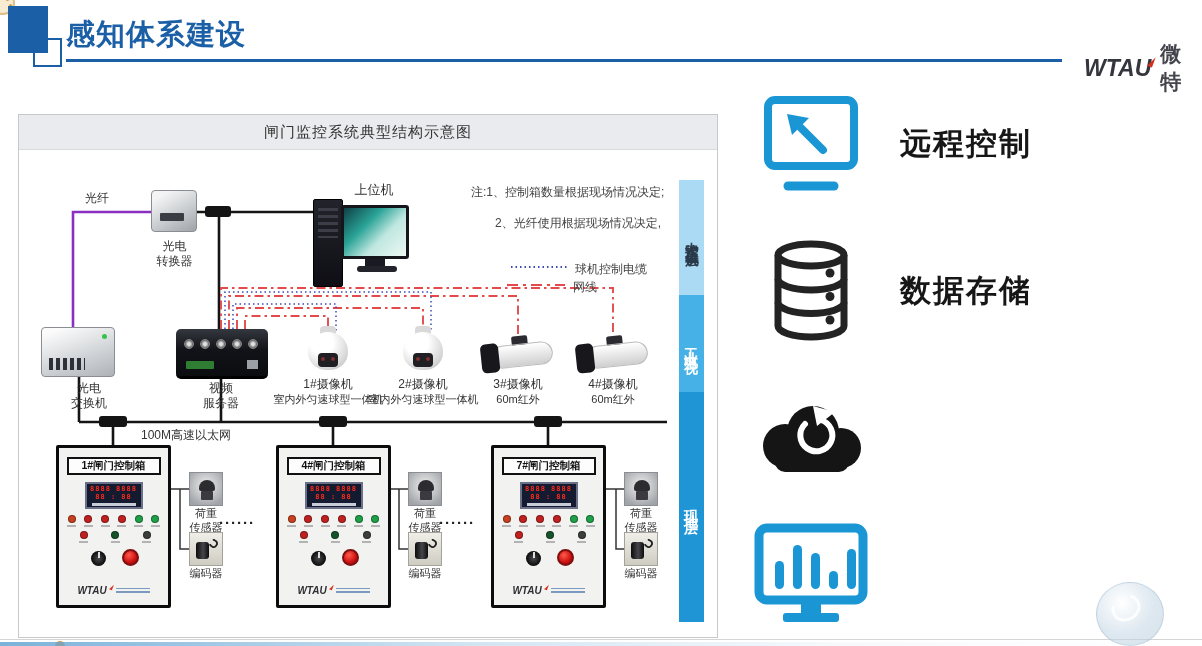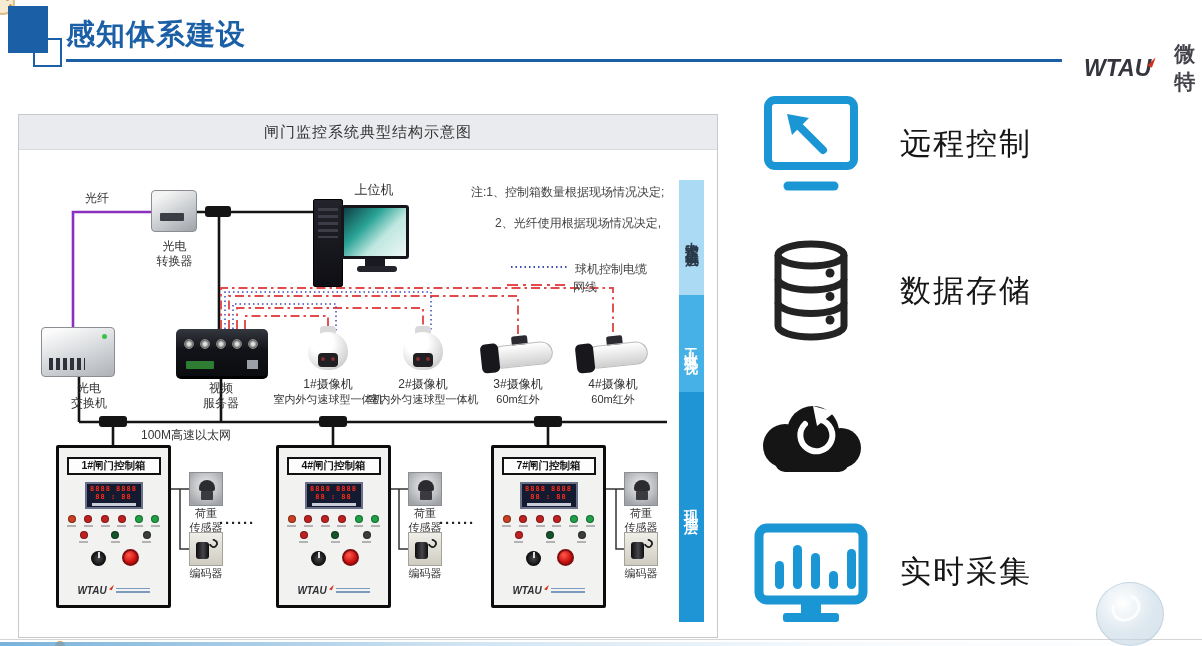--- a/index.html
+++ b/index.html
@@ -11,21 +11,21 @@
     background:#f7ecd2; border:2px solid #ddc089; }
   .corner-marker i { position:absolute; width:3px; height:3px; border-radius:50%; background:#c99b4a; }
   .sq-solid   { position:absolute; left:8px;  top:6px;  width:40px; height:47px; background:#1b5fa6; z-index:2; }
   .sq-outline { position:absolute; left:33px; top:38px; width:29px; height:29px; background:#fff; border:2px solid #1b5fa6; z-index:1; }
   .page-title { position:absolute; left:66px; top:15px; font-size:29px; font-weight:bold; color:#1b5fa6; letter-spacing:1px; }
   .title-rule { position:absolute; left:66px; top:59px; width:996px; height:3px; background:#1b5fa6; }
   .logo { position:absolute; left:1084px; top:40px; display:flex; align-items:center; }
   .logo-brand { font-size:23px; font-weight:800; font-style:italic; color:#35353d; letter-spacing:0px; }
   .logo-accent { width:0; height:0; border-left:5px solid transparent; border-bottom:11px solid #d4301e;
     transform:rotate(20deg); margin:-14px 2px 0 -2px; }
-  .logo-cn { font-size:21px; font-weight:bold; color:#44444c; margin-left:18px; }
+  .logo-cn { font-size:21px; font-weight:bold; color:#44444c; margin-left:4px; }
   .subtitle { position:absolute; left:44px; top:80px; font-size:24px; font-weight:bold; color:#189ad8; letter-spacing:1px; }
 
   
   .panel { position:absolute; left:18px; top:114px; width:700px; height:524px; background:#fff; border:1px solid #c6cacd; }
   .panel-title { position:absolute; left:0; top:0; width:100%; height:35px; background:#e9ebee; border-bottom:1px solid #d8dbde;
     font-size:15px; color:#333; display:flex; align-items:center; justify-content:center; letter-spacing:1px; }
   .wires { position:absolute; left:0; top:0; width:700px; height:524px; pointer-events:none; }
   .dlabel { position:absolute; font-size:12px; color:#333; text-align:center; white-space:pre-line; line-height:1.25; }
   .note { position:absolute; font-size:12px; color:#444; }
 
@@ -103,21 +103,21 @@
   .cbox-logo { position:absolute; bottom:9px; left:0; width:100%; display:flex; align-items:center; justify-content:center; gap:3px; }
   .cl-brand { font-style:italic; font-weight:800; font-size:10px; color:#2e2e34; }
   .cl-accent { width:0; height:0; border-left:3px solid transparent; border-bottom:6px solid #d4301e; transform:rotate(20deg); margin-top:-7px; }
   .cl-bar { width:34px; height:5px; background:repeating-linear-gradient(180deg,#7a9ac0 0 1.5px, transparent 1.5px 3.5px); }
 
   
   .layerbar { position:absolute; left:660px; width:25px; display:flex; align-items:center; justify-content:center; }
   .layerbar span { writing-mode:vertical-rl; text-orientation:upright; font-weight:600; }
 
   
-  .feature { position:absolute; display:flex; align-items:center; }
+  .feature { position:absolute; display:flex; align-items:center;font-weight:bold; }
   .f-icon { width:130px; display:flex; justify-content:center; }
   .f-label { font-size:31px; color:#161616; margin-left:24px; letter-spacing:2px; white-space:nowrap; }
 
   
   .footer-line { position:absolute; left:0; top:639px; width:100%; height:1px; background:#d5d5d5; }
   .footer-bar { position:absolute; left:0; bottom:0; width:100%; height:4px;
     background:linear-gradient(90deg,#5a9fd0,#c8dff0 40%,#f5f9fc 70%,#ffffff); opacity:.8; }
   .footer-dot { position:absolute; left:55px; top:641px; width:10px; height:10px; border-radius:50%; background:#e59b3d; }
   .watermark { position:absolute; left:1096px; top:582px; width:68px; height:64px; border-radius:50%;
     background:radial-gradient(circle at 38% 32%, rgba(255,255,255,.95), rgba(198,216,229,.6) 55%, rgba(155,183,203,.4));
@@ -545,21 +545,20 @@
           <rect x="22" y="38" width="9" height="28" rx="4.5"></rect>
           <rect x="40" y="22" width="9" height="44" rx="4.5"></rect>
           <rect x="58" y="30" width="9" height="36" rx="4.5"></rect>
           <rect x="76" y="48" width="9" height="18" rx="4.5"></rect>
           <rect x="94" y="26" width="9" height="40" rx="4.5"></rect>
           <rect x="48" y="81" width="20" height="9"></rect>
           <rect x="30" y="90" width="56" height="9" rx="3"></rect>
         </g>
       </svg>
     </span>
-    <span class="f-label">实时采集</span>
   </div>
 
   <div class="footer-line"></div>
   <div class="footer-dot"></div>
   <div class="footer-bar"></div>
   <div class="watermark">
       <i></i>
     </div>
 
 </div>

